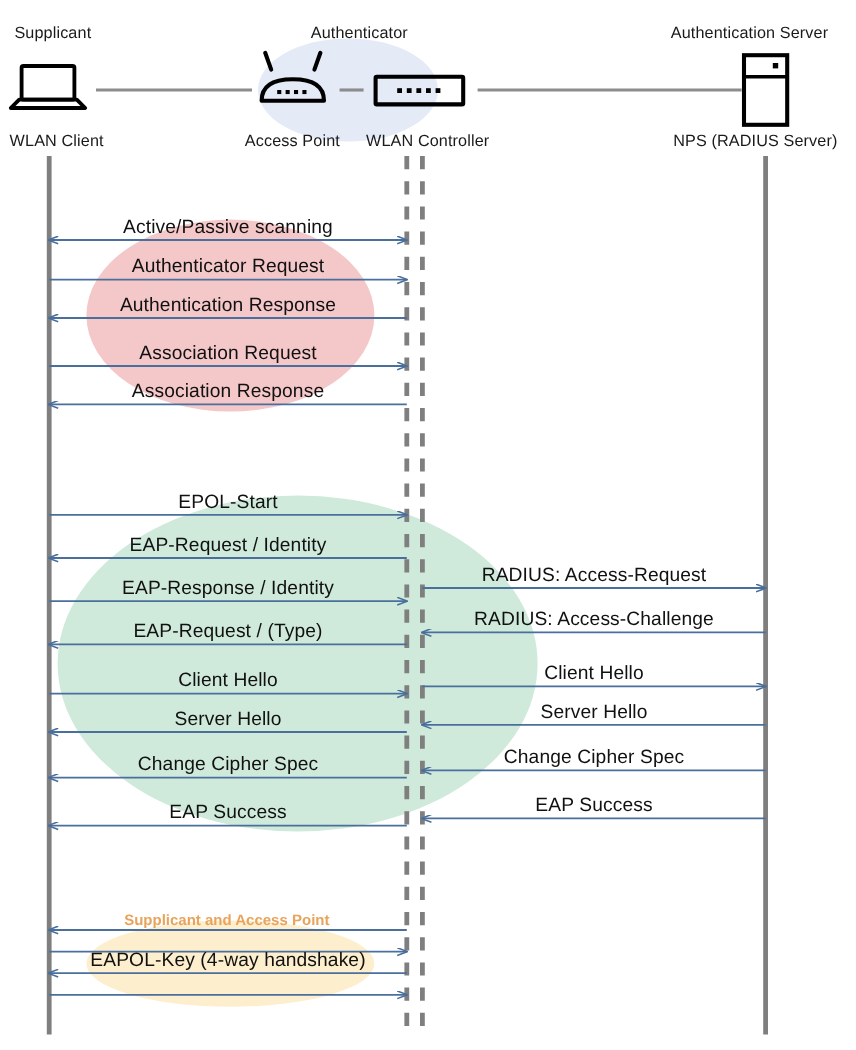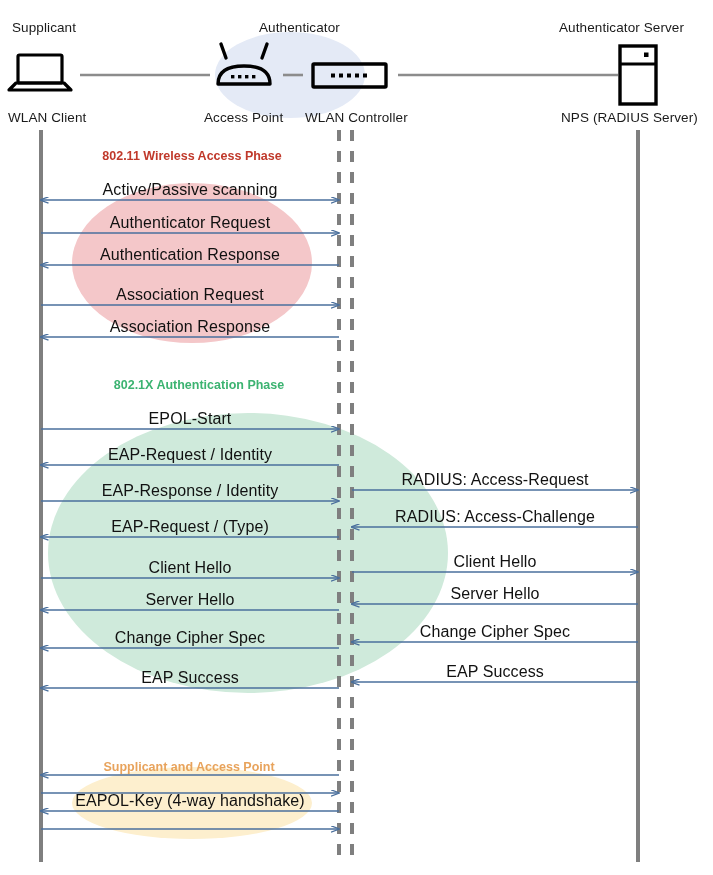--- a/index.html
+++ b/index.html
@@ -162,26 +162,24 @@
   </svg>
 
   <div class="actor-role" style="left:12px; top:20px;">Supplicant</div>
   <div class="actor-name" style="left:8px; top:110px;">WLAN Client</div>
 
   <div class="actor-role" style="left:259px; top:20px;">Authenticator</div>
   <div class="actor-name" style="left:204px; top:110px;">Access Point</div>
 
   <div class="actor-name" style="left:305px; top:110px;">WLAN Controller</div>
 
-  <div class="actor-role" style="left:559px; top:20px;">Authenticator Server</div>
+  <div class="actor-role" style="left:559px; top:20px;">Authentication Server</div>
   <div class="actor-name" style="left:561px; top:110px;">NPS (RADIUS Server)</div>
 
-  <div class="phase-label" style="left:192px; top:147px; transform:translateX(-50%); color:#c0392b;">802.11 Wireless Access Phase</div>
-
-  <div class="phase-label" style="left:199px; top:376px; transform:translateX(-50%); color:#3cb371;">802.1X Authentication Phase</div>
+
 
   <div class="phase-label" style="left:189px; top:722px; transform:translateX(-50%); color:#e8a35c;">
     <div>Supplicant and Access Point</div>
   </div>
 
   <div id="labels-left">
       <div class="msg-label" style="left: 190px; top: 181px;">Active/Passive scanning</div>
       <div class="msg-label" style="left: 190px; top: 214px;">Authenticator Request</div>
       <div class="msg-label" style="left: 190px; top: 246px;">Authentication Response</div>
       <div class="msg-label" style="left: 190px; top: 286px;">Association Request</div>

